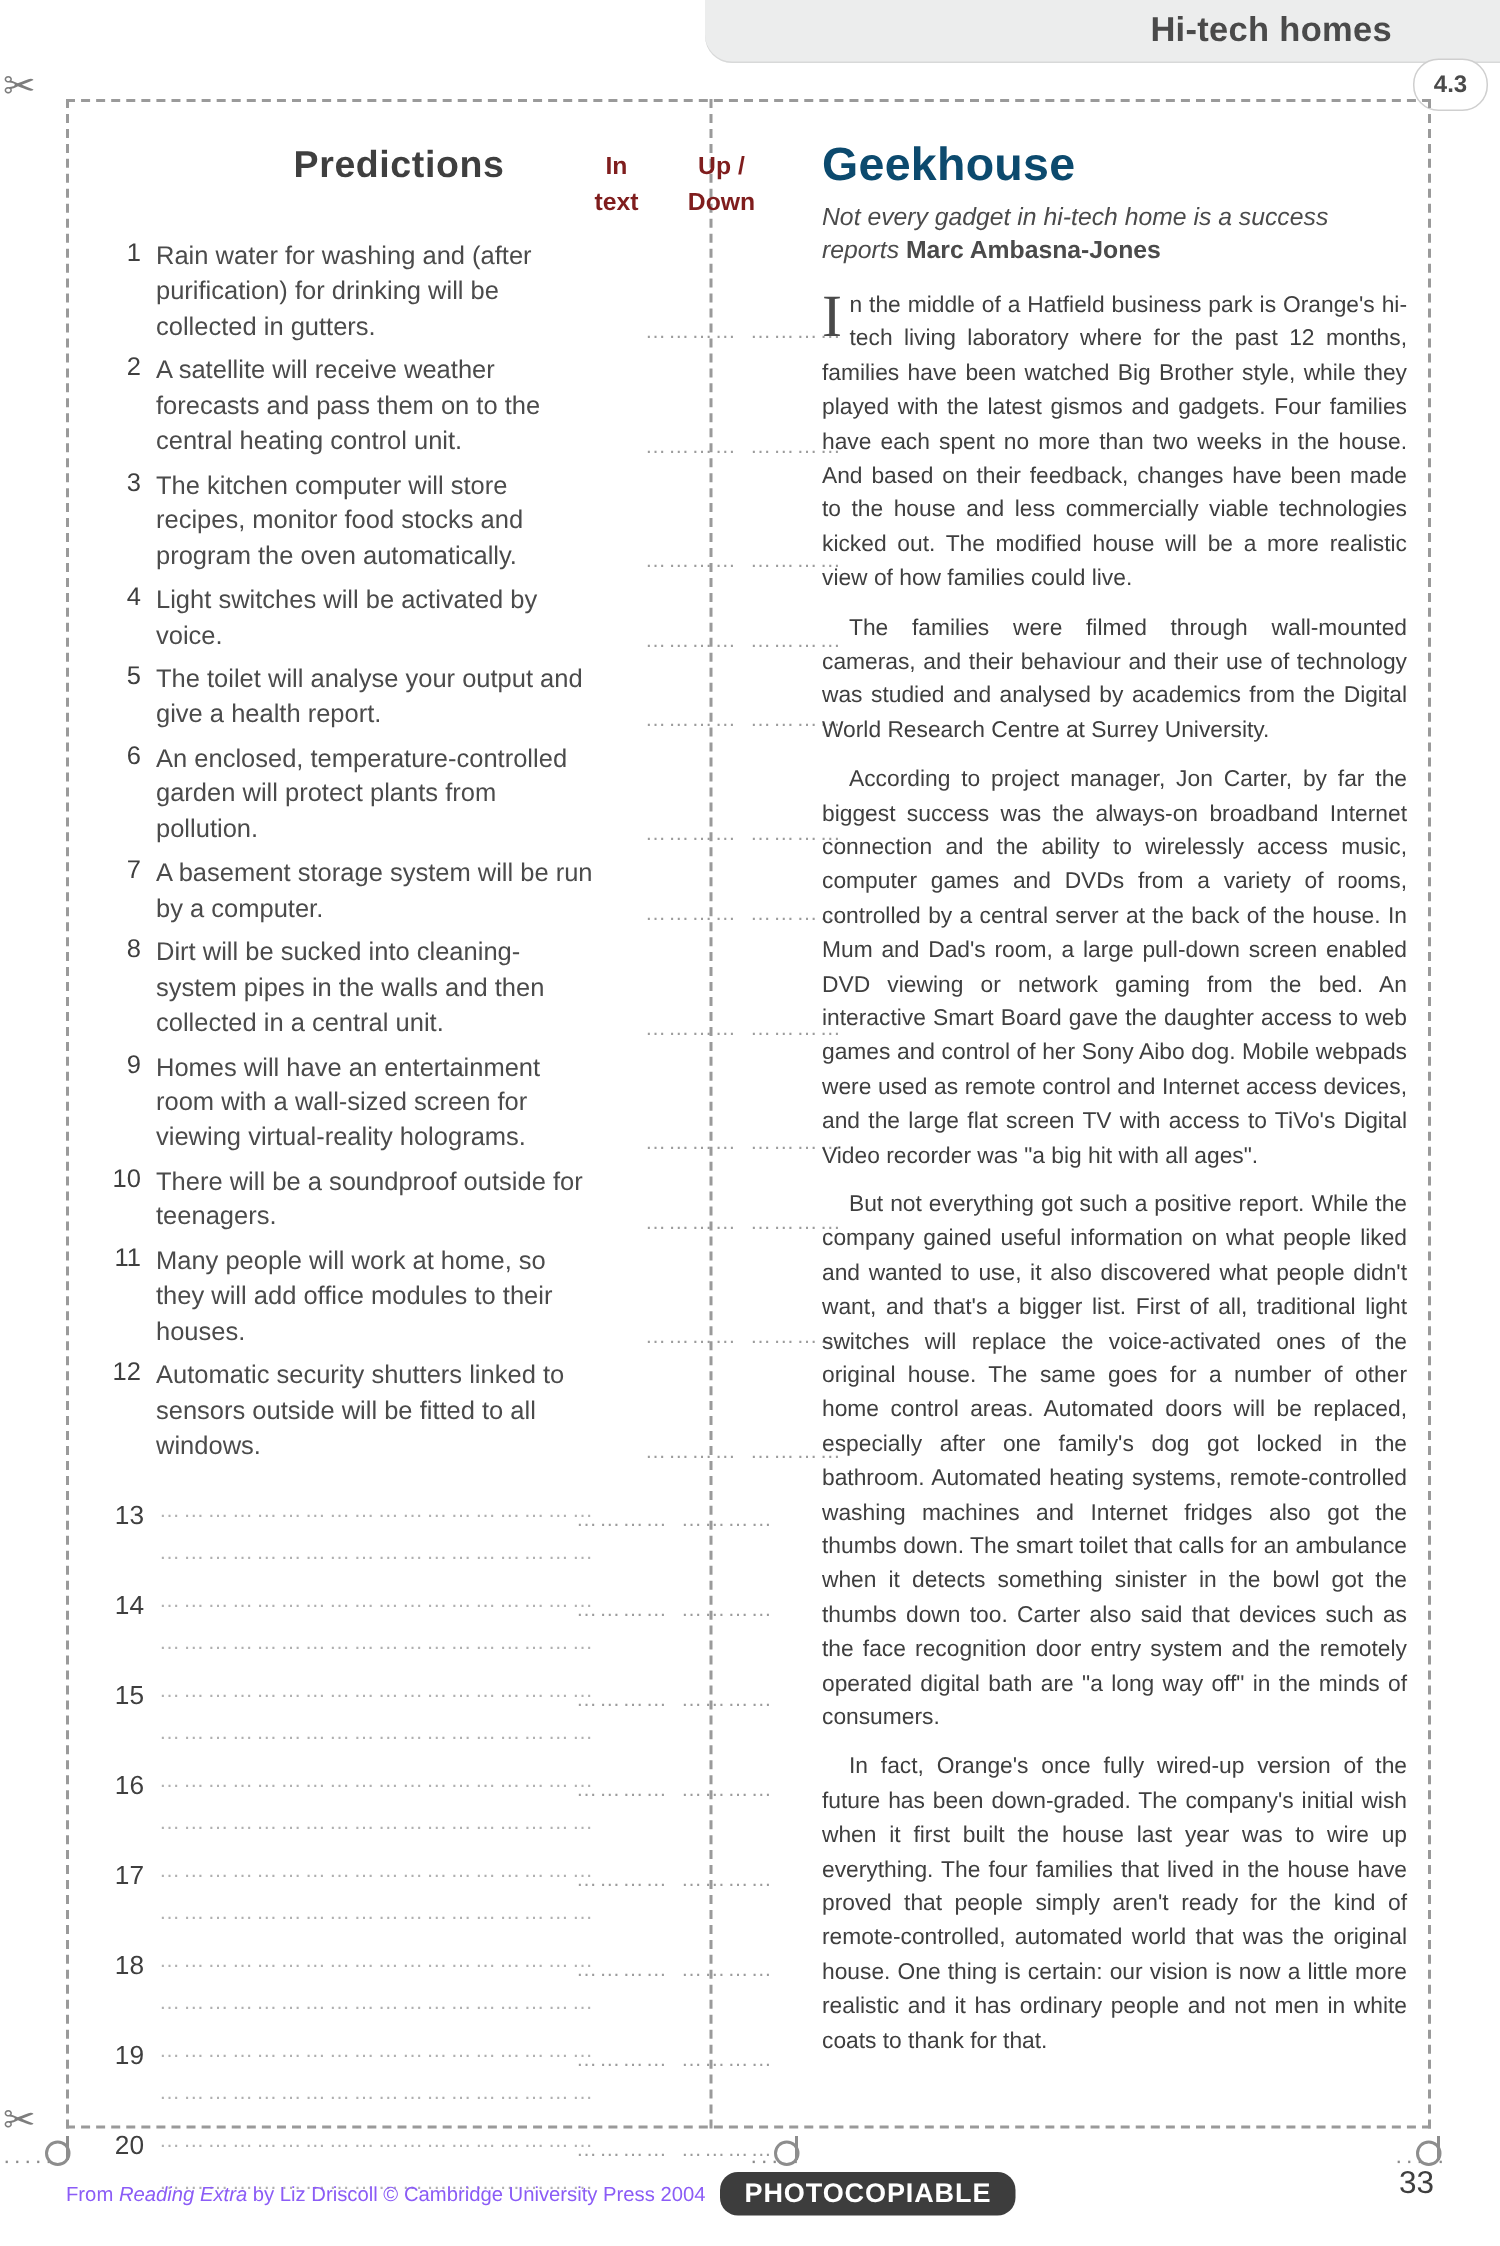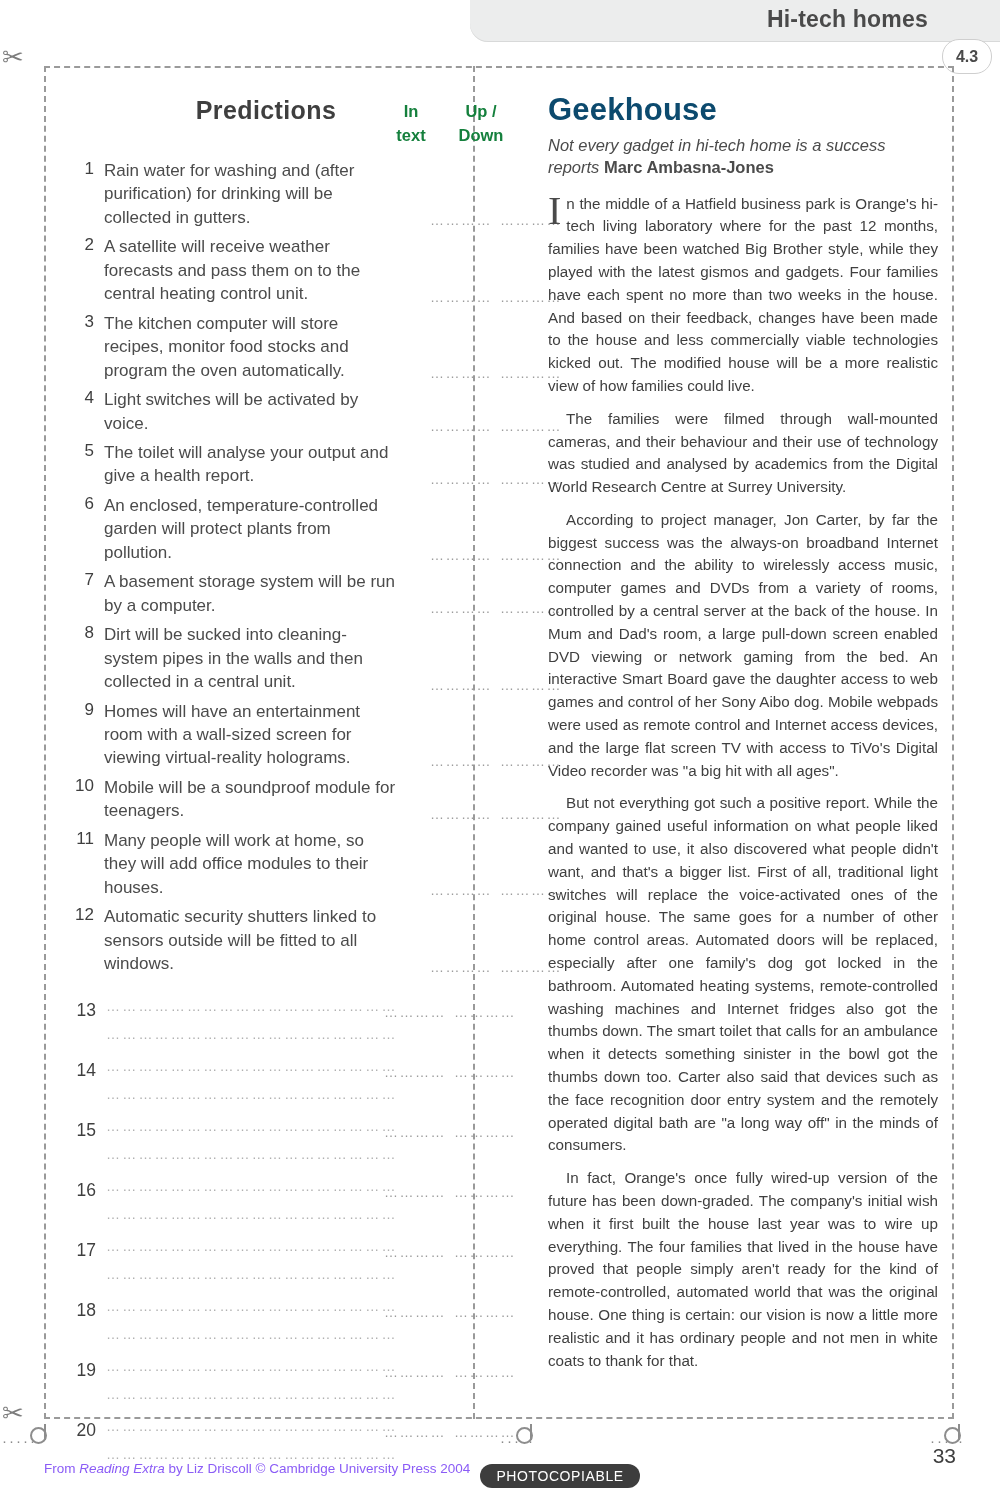--- a/index.html
+++ b/index.html
@@ -123,21 +123,21 @@
   }
   .col-heads {
     position: absolute;
     left: 382px;
     top: 100px;
     width: 130px;
     display: flex;
     gap: 12px;
     font-size: 16.5px;
     font-weight: bold;
-    color: #15803d;
+    color: #7f1d1d;
   }
   .col-heads .ch {
     width: 58px;
     text-align: center;
     line-height: 1.45;
   }
 
   .pred-list {
     margin-top: 34px;
   }
@@ -278,26 +278,25 @@
   }
   .footer-text {
     font-size: 13.5px;
     color: #8b5cf6;
   }
   .footer-text i { font-style: italic; }
   .photocopiable {
     margin-left: 10px;
     background: #3d3d3d;
     color: #fff;
-    font-size: 14px;
-    font-weight: normal;
+    font-size: 18px;
+    font-weight: bold;
     letter-spacing: 0.6px;
     padding: 4px 16px;
     border-radius: 12px;
-    margin-top: 16px;
   }
   .page-num {
     position: absolute;
     right: 0;
     top: -4px;
     font-size: 21px;
     font-weight: normal;
     color: #3f3f3f;
   }
 </style>
@@ -418,21 +417,21 @@
       <div class="pred-num">9</div>
       <div class="pred-text">Homes will have an entertainment room with a wall-sized screen for viewing virtual-reality holograms.</div>
       <div class="dots-cell">
         <span>…………</span>
         <span>…………</span>
       </div>
     </div>
 
     <div class="pred-row">
       <div class="pred-num">10</div>
-      <div class="pred-text">Mobile will be a soundproof module for teenagers.</div>
+      <div class="pred-text">There will be a soundproof outside for teenagers.</div>
       <div class="dots-cell">
         <span>…………</span>
         <span>…………</span>
       </div>
     </div>
 
     <div class="pred-row">
       <div class="pred-num">11</div>
       <div class="pred-text">Many people will work at home, so they will add office modules to their houses.</div>
       <div class="dots-cell">

